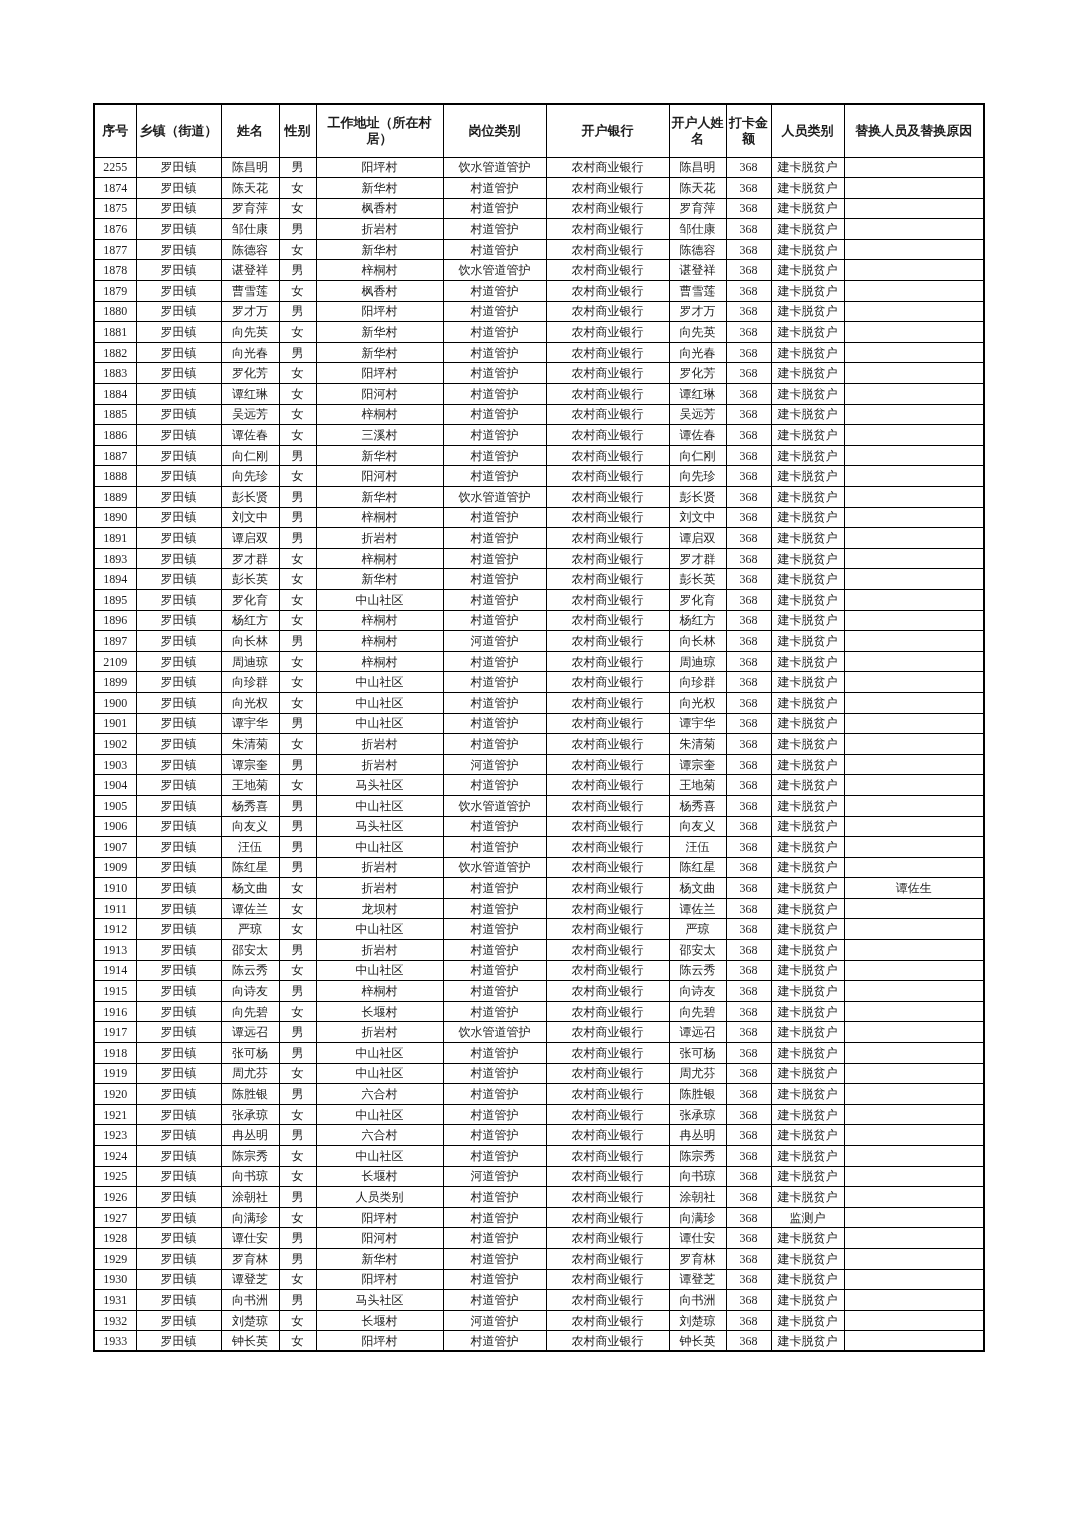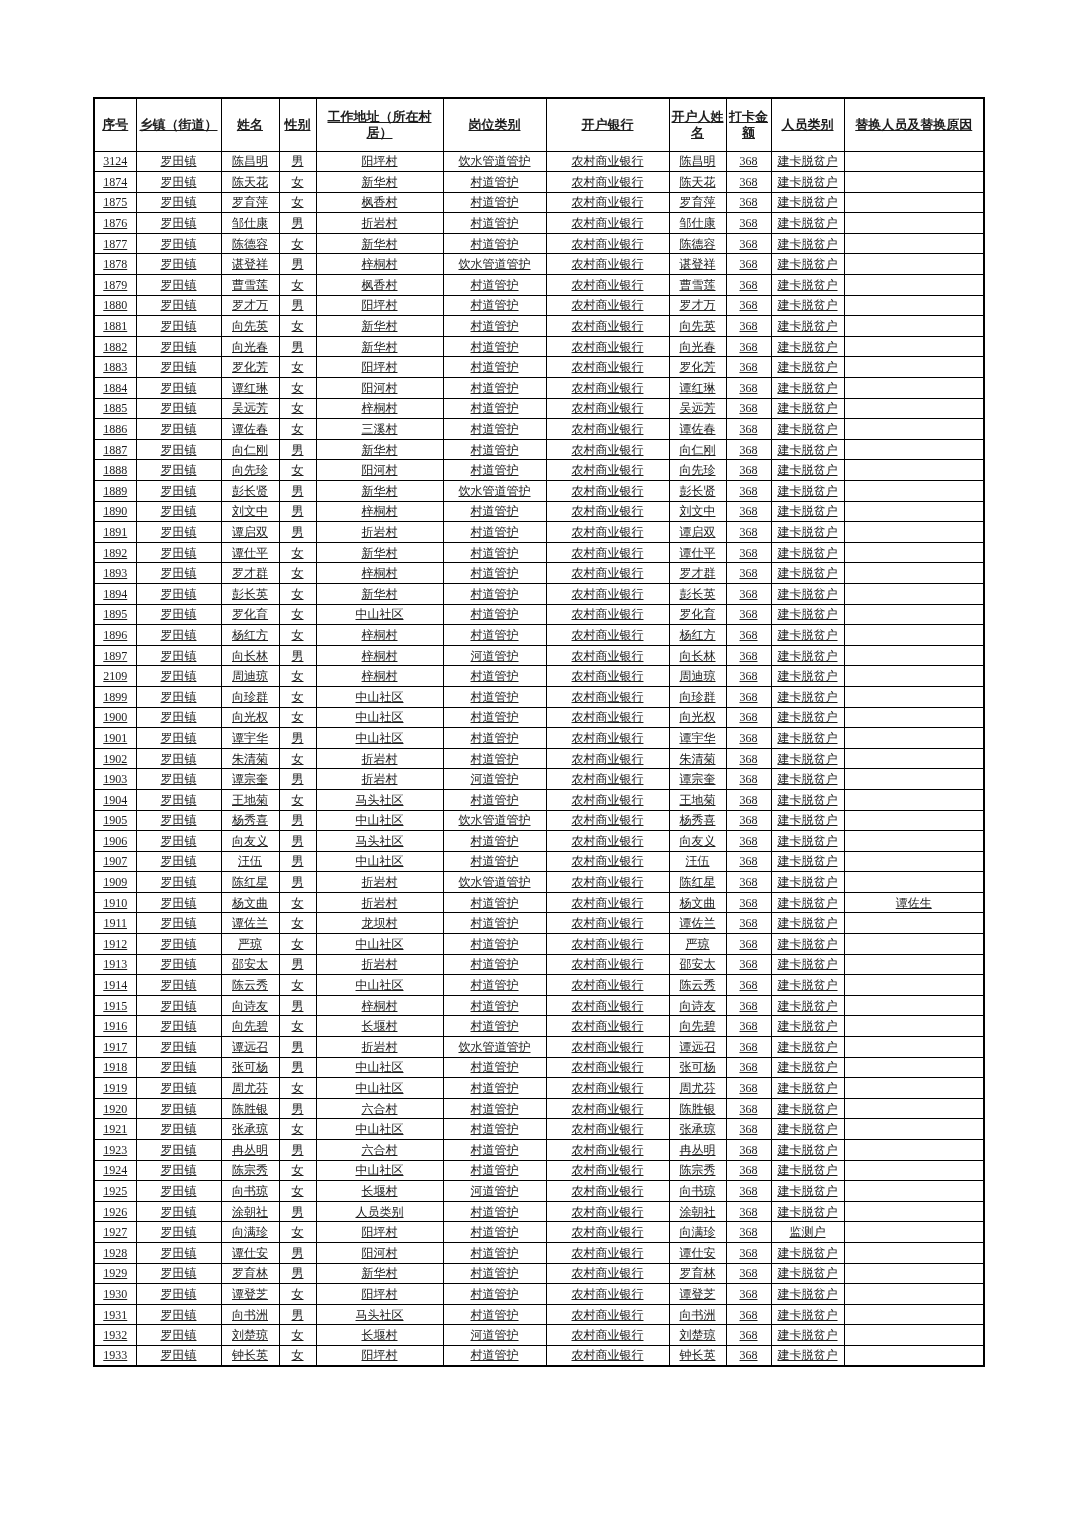--- a/index.html
+++ b/index.html
@@ -12,26 +12,25 @@
   .page {
     position: relative;
     width: 1074px;
     height: 1520px;
     background: #ffffff;
     overflow: hidden;
   }
   table.roster {
     position: absolute;
     left: 93px;
-    top: 97px;
+    top: 103px;
     width: 890px;
     border-collapse: collapse;
     table-layout: fixed;
     border: 2px solid #000;
-    text-decoration: underline;
   }
   table.roster th, table.roster td {
     border: 1px solid #000;
     padding: 0 1px;
     text-align: center;
     vertical-align: middle;
     overflow: hidden;
   }
   table.roster thead tr {
     height: 53px;
@@ -79,21 +78,21 @@
         <th>岗位类别</th>
         <th>开户银行</th>
         <th>开户人姓名</th>
         <th>打卡金额</th>
         <th>人员类别</th>
         <th>替换人员及替换原因</th>
       </tr>
     </thead>
     <tbody>
         <tr>
-          <td>3124</td>
+          <td>2255</td>
           <td>罗田镇</td>
           <td>陈昌明</td>
           <td>男</td>
           <td>阳坪村</td>
           <td>饮水管道管护</td>
           <td>农村商业银行</td>
           <td>陈昌明</td>
           <td>368</td>
           <td>建卡脱贫户</td>
           <td></td>
@@ -321,33 +320,20 @@
         </tr>
         <tr>
           <td>1891</td>
           <td>罗田镇</td>
           <td>谭启双</td>
           <td>男</td>
           <td>折岩村</td>
           <td>村道管护</td>
           <td>农村商业银行</td>
           <td>谭启双</td>
-          <td>368</td>
-          <td>建卡脱贫户</td>
-          <td></td>
-        </tr>
-        <tr>
-          <td>1892</td>
-          <td>罗田镇</td>
-          <td>谭仕平</td>
-          <td>女</td>
-          <td>新华村</td>
-          <td>村道管护</td>
-          <td>农村商业银行</td>
-          <td>谭仕平</td>
           <td>368</td>
           <td>建卡脱贫户</td>
           <td></td>
         </tr>
         <tr>
           <td>1893</td>
           <td>罗田镇</td>
           <td>罗才群</td>
           <td>女</td>
           <td>梓桐村</td>

